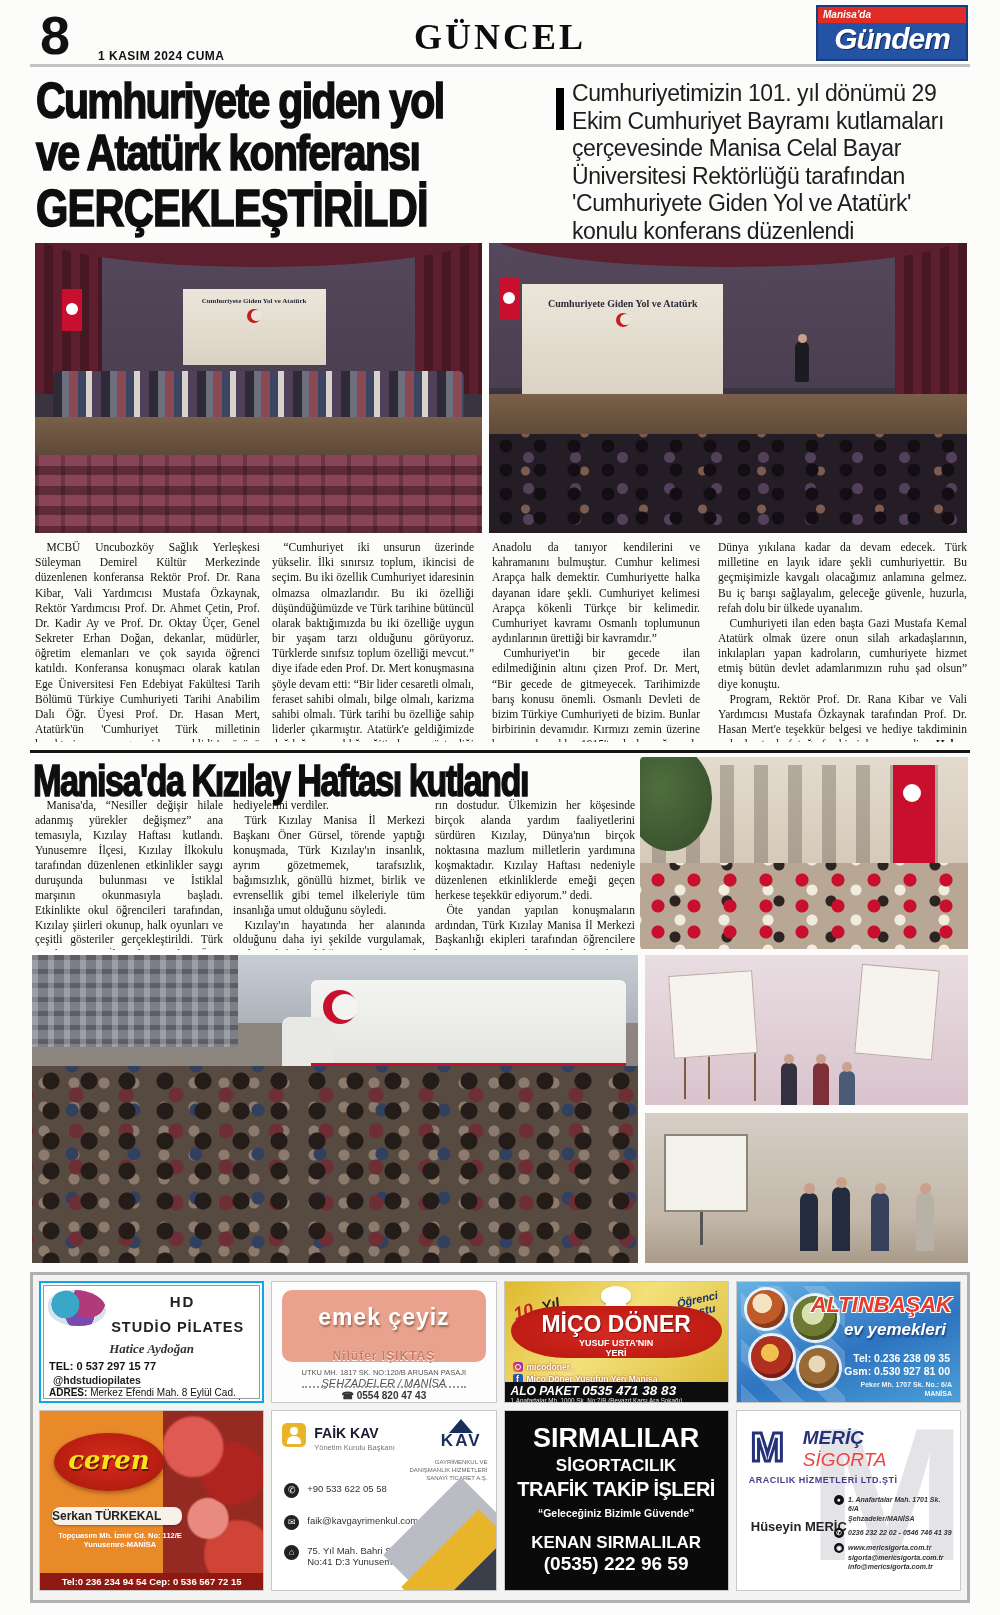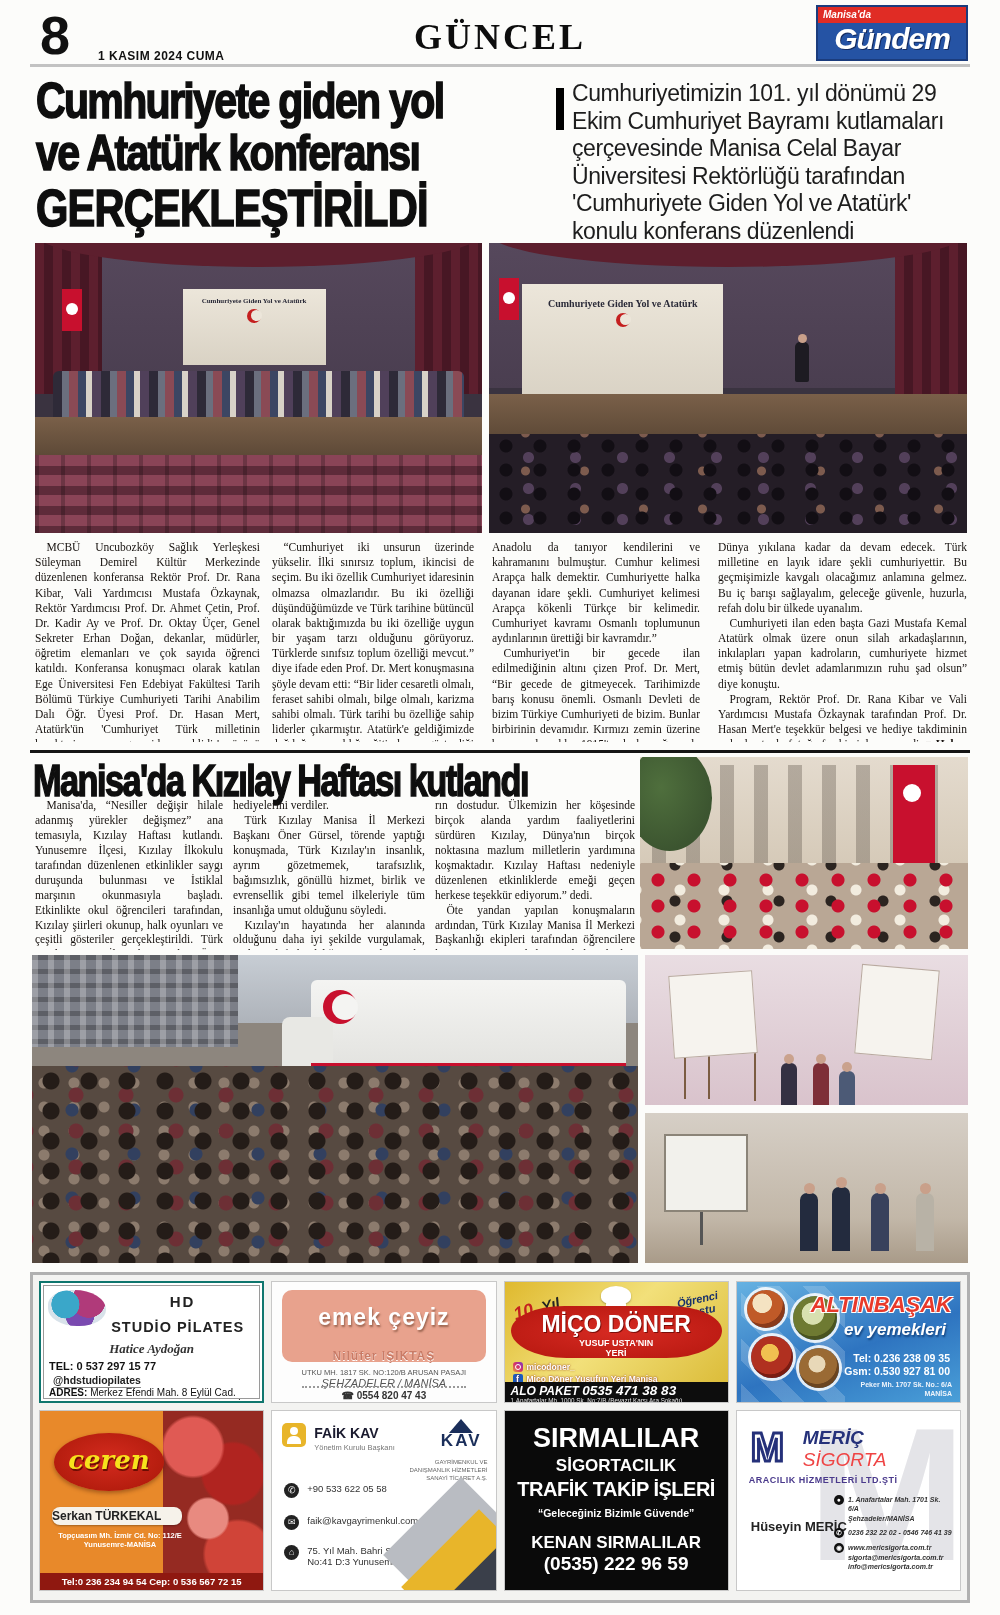--- a/index.html
+++ b/index.html
@@ -108,21 +108,21 @@
   .po .fig { position:absolute; bottom:8%; width:18px; height:58px; border-radius:7px 7px 0 0; background:#232b3e; }
   .po .fig::before { content:""; position:absolute; left:4px; top:-10px; width:11px; height:11px; border-radius:50%; background:#c9a08a; }
   .po .g1 { left:48%; } .po .g2 { left:58%; height:64px; } .po .g3 { left:70%; background:#38415c; }
   .po .g4 { left:84%; background:#b8b2a6; }
 
   
   .ads { position:absolute; left:30px; top:1272px; width:940px; height:331px; border:3px solid #b0b0b0; background:#f3f3f1; padding:6px; }
   .adgrid { display:grid; width:100%; height:100%; grid-template-columns:repeat(4,1fr); grid-template-rows:122px 181px; gap:7px; }
   .ad { position:relative; overflow:hidden; background:#fff; border:1px solid #c8c8c8; }
 
-  .hd { border:2px solid #0f766e; box-shadow:inset 0 0 0 2px #fff, inset 0 0 0 3px #9a9a9a; font-family:"Liberation Sans", sans-serif; }
+  .hd { border:2px solid #0ea5e9; box-shadow:inset 0 0 0 2px #fff, inset 0 0 0 3px #9a9a9a; font-family:"Liberation Sans", sans-serif; }
   .hd .blob { position:absolute; left:7px; top:7px; width:58px; height:36px; border-radius:45% 60% 50% 55%;
     background:radial-gradient(circle at 30% 40%, #3aa7c9 0 30%, transparent 31%),radial-gradient(circle at 70% 30%, #b03a7a 0 35%, transparent 36%),radial-gradient(circle at 55% 70%, #7a4ab0 0 35%, transparent 36%),#d8e2ea; }
   .hd .t1 { position:absolute; left:70px; right:8px; top:10px; text-align:center; font-weight:bold; font-size:15px; letter-spacing:2px; color:#222; }
   .hd .t2 { position:absolute; left:58px; right:6px; top:36px; text-align:center; font-weight:bold; font-size:14.5px; letter-spacing:1px; color:#222; }
   .hd .nm { position:absolute; left:0; right:0; top:58px; text-align:center; font-family:"Liberation Serif", serif; font-style:italic; font-weight:bold; font-size:13px; color:#333; }
   .hd .tel { position:absolute; left:8px; top:77px; font-weight:bold; font-size:11px; color:#111; }
   .hd .soc { position:absolute; left:12px; top:91px; font-weight:bold; font-size:10.5px; color:#222; border-bottom:1px solid #888; padding-bottom:1px; }
   .hd .ad1 { position:absolute; left:8px; top:104px; font-size:10px; color:#111; }
   .hd .ad1 b { font-weight:bold; }
   .hd .ad2 { position:absolute; left:8px; right:8px; top:117px; font-size:10px; color:#111; display:flex; justify-content:space-between; }

